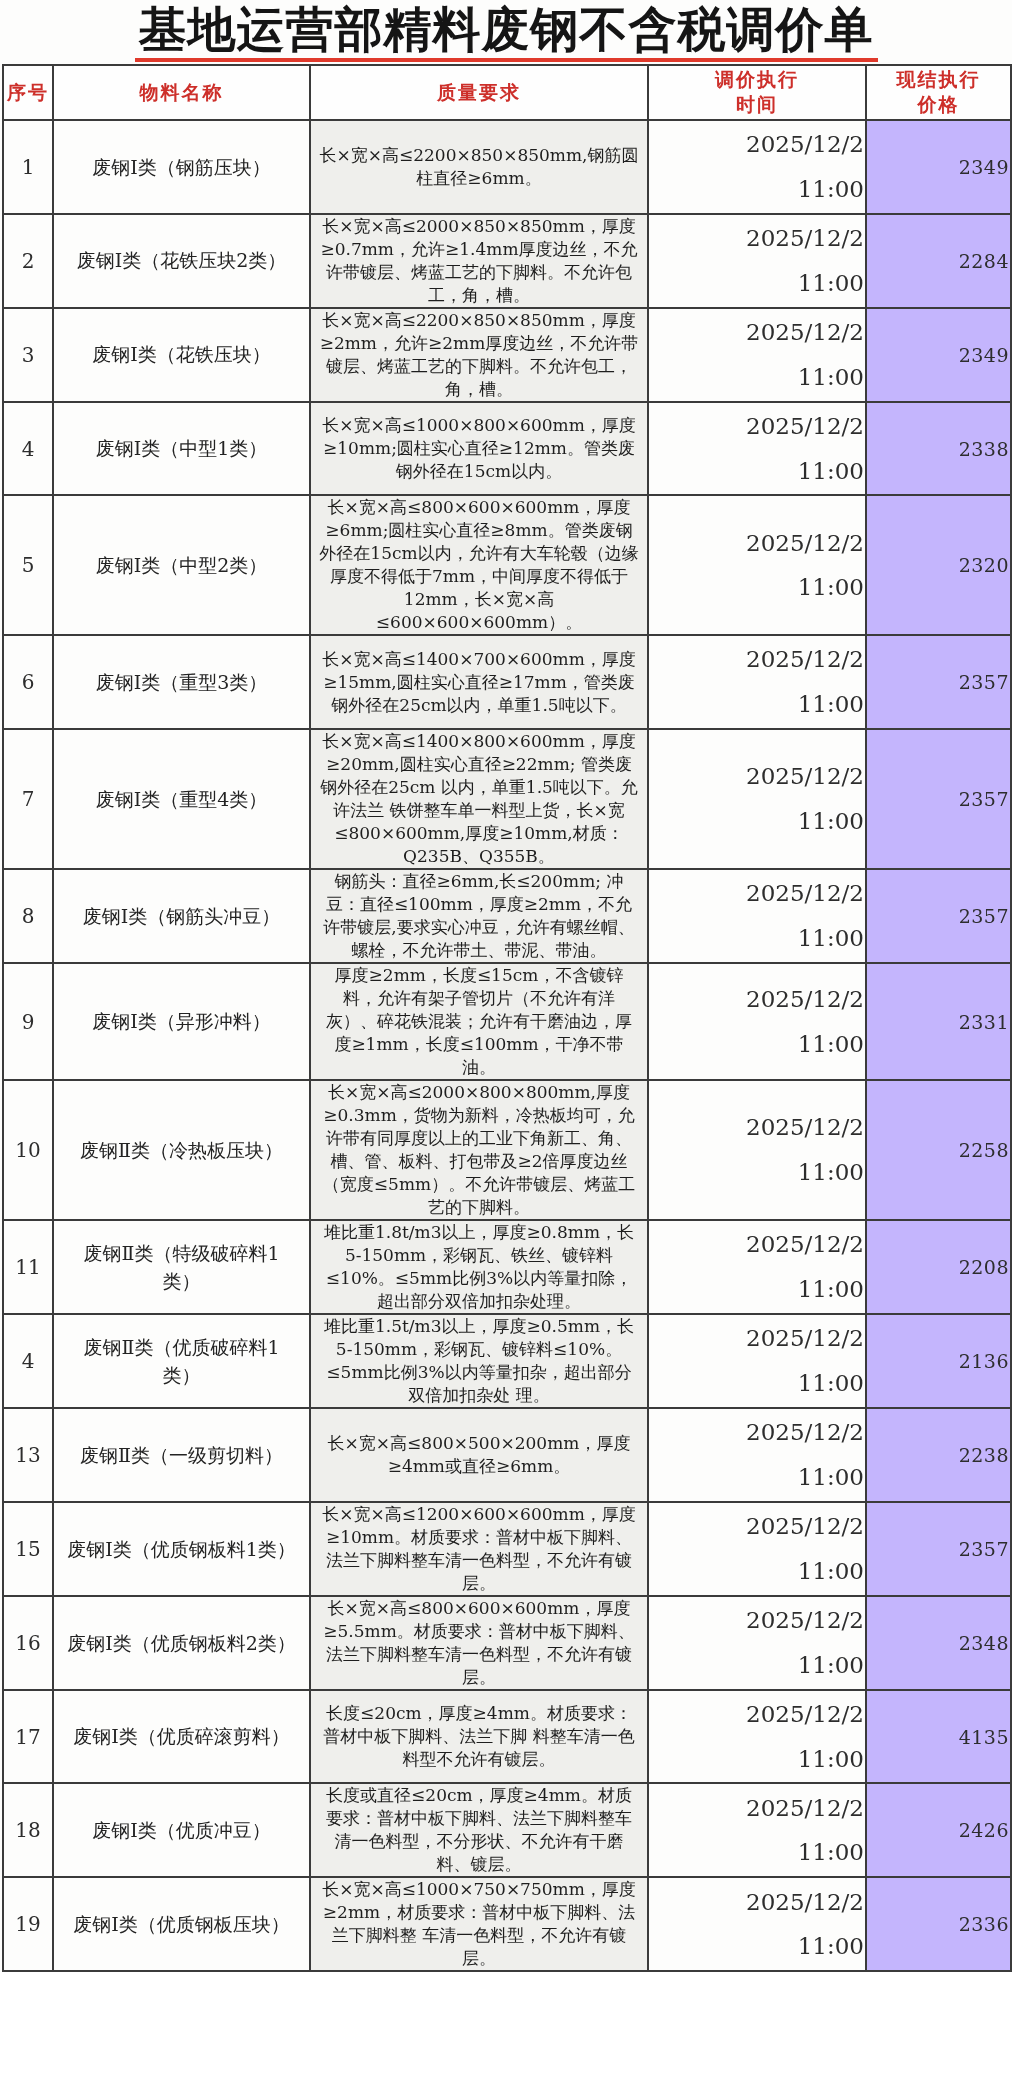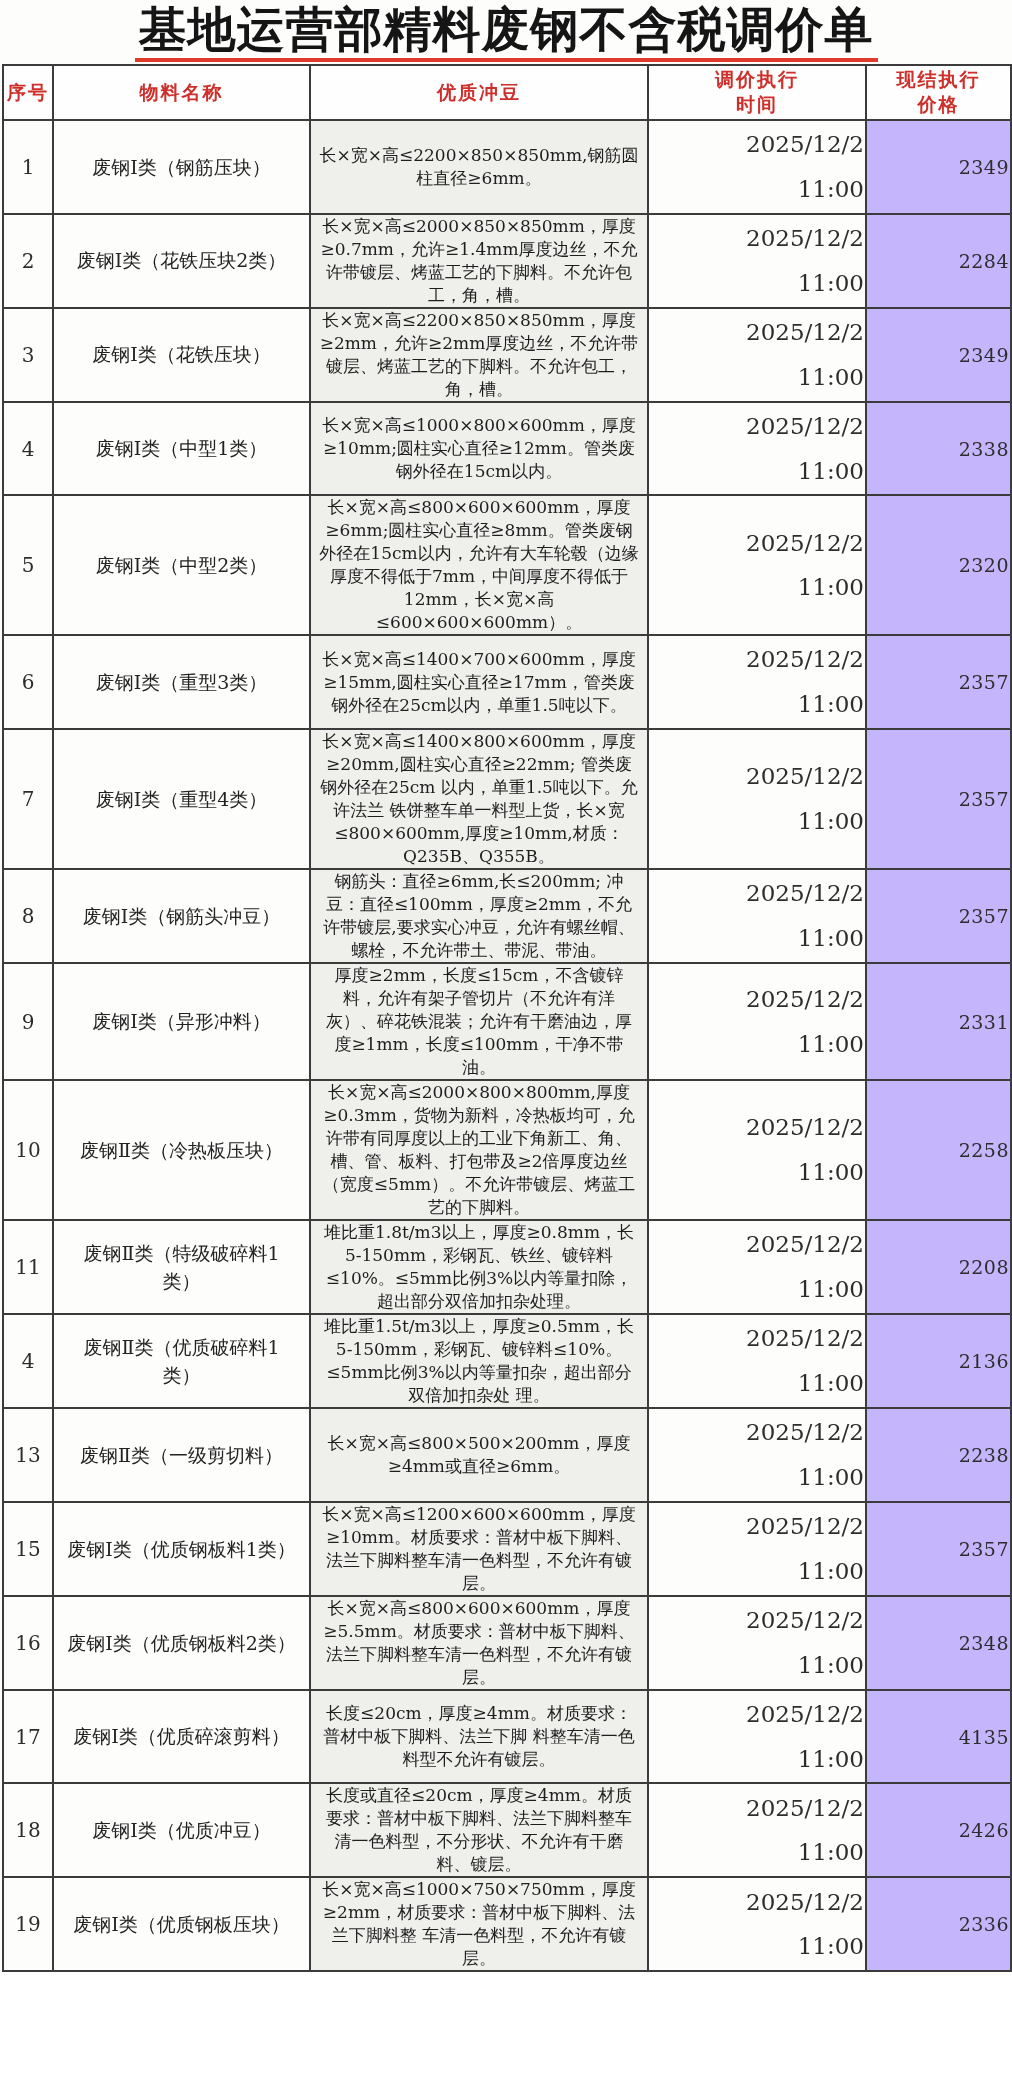--- a/index.html
+++ b/index.html
@@ -101,21 +101,21 @@
       <col style="width:50px">
       <col style="width:257px">
       <col style="width:338px">
       <col style="width:218px">
       <col style="width:145px">
     </colgroup>
     <thead>
       <tr>
         <th>序号</th>
         <th>物料名称</th>
-        <th>优质冲豆</th>
+        <th>质量要求</th>
         <th>调价执行
 时间</th>
         <th>现结执行
 价格</th>
       </tr>
     </thead>
     <tbody>
   <tr>
     <td class="cell-no">1</td>
     <td class="cell-name">废钢Ⅰ类（钢筋压块）</td>

